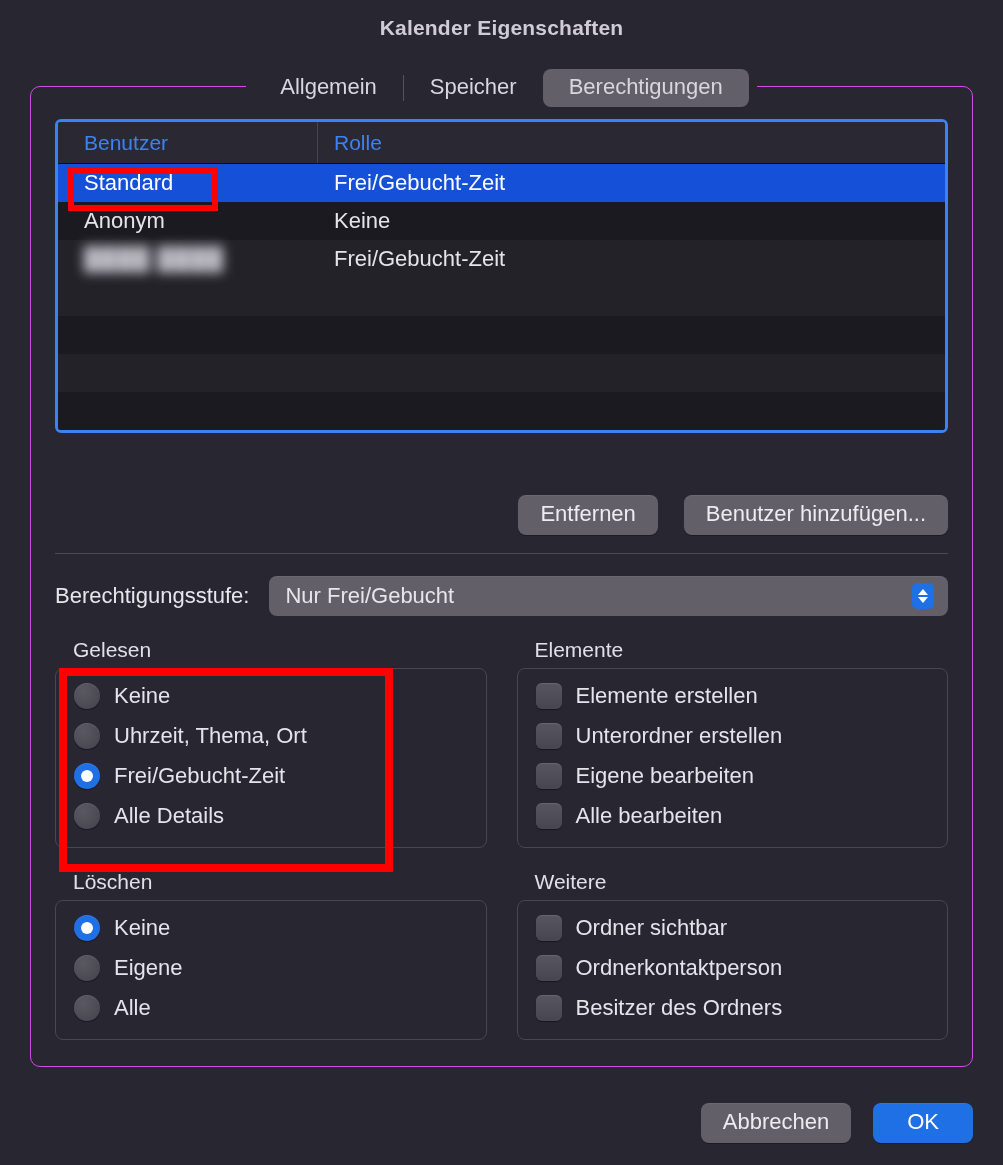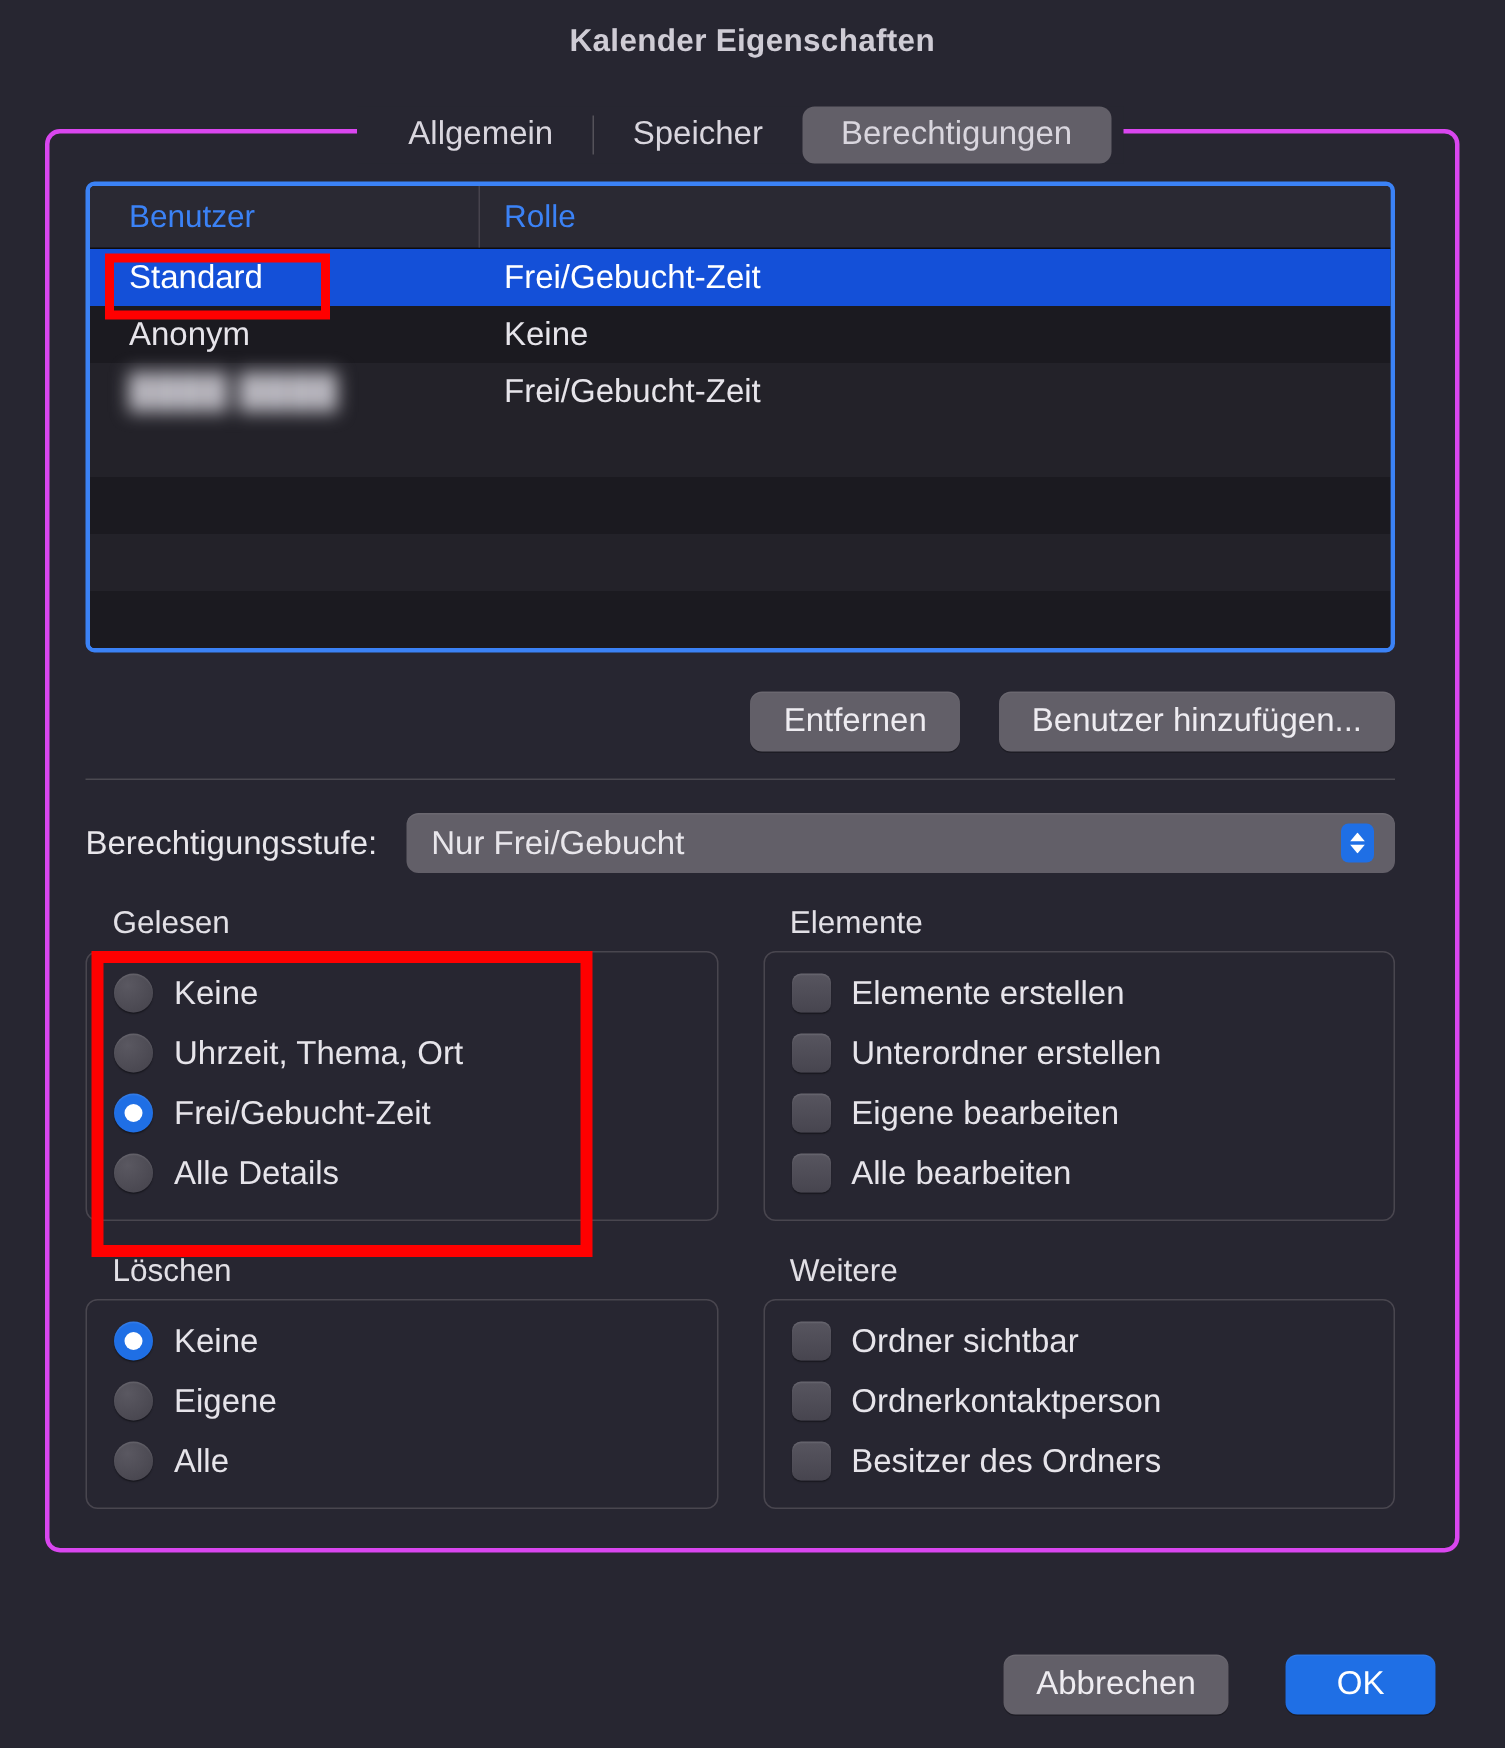--- a/index.html
+++ b/index.html
@@ -21,22 +21,22 @@
     height: 56px;
     display: flex;
     align-items: center;
     justify-content: center;
     font-weight: 600;
     color: #cfccd5;
     letter-spacing: 0.2px;
   }
   .panel {
     margin: 30px 30px 0 30px;
-    padding: 0 40px 26px 24px;
-    border: 3px solid #d946ef;
+    padding: 0 24px 26px 24px;
+    border: 1px solid #d946ef;
     border-radius: 10px;
     background: #272631;
   }
   .tabs {
     display: flex;
     justify-content: center;
     margin-top: -18px;
     margin-bottom: 12px;
     background: #272631;
     padding: 0 8px;
@@ -112,20 +112,21 @@
   }
   .btn {
     background: #625f68;
     color: #eeecf1;
     border: none;
     border-radius: 8px;
     padding: 6px 22px 8px;
     font-size: 22px;
     cursor: default;
     box-shadow: 0 1px 0 rgba(0,0,0,.25), inset 0 1px 0 rgba(255,255,255,.06);
+    margin-top: 36px;
   }
   .btn.primary {
     background: #1f6fe5;
     color: #fff;
     padding-left: 34px; padding-right: 34px;
   }
   .hr {
     height: 1px;
     background: #4b4951;
     margin: 6px 0 22px;
@@ -216,24 +217,24 @@
     background: #fff;
     border-radius: 50%;
   }
   .check {
     border-radius: 6px;
     background: linear-gradient(#57555f, #47454f);
   }
 
   .footer {
     position: absolute;
-    right: 46px;
+    right: 30px;
     bottom: 22px;
     display: flex;
-    gap: 38px;
+    gap: 22px;
   }
 </style>
 </head>
 <body>
 
 <div class="window">
 
   <div class="titlebar">Kalender Eigenschaften</div>
 
   <div class="panel">

